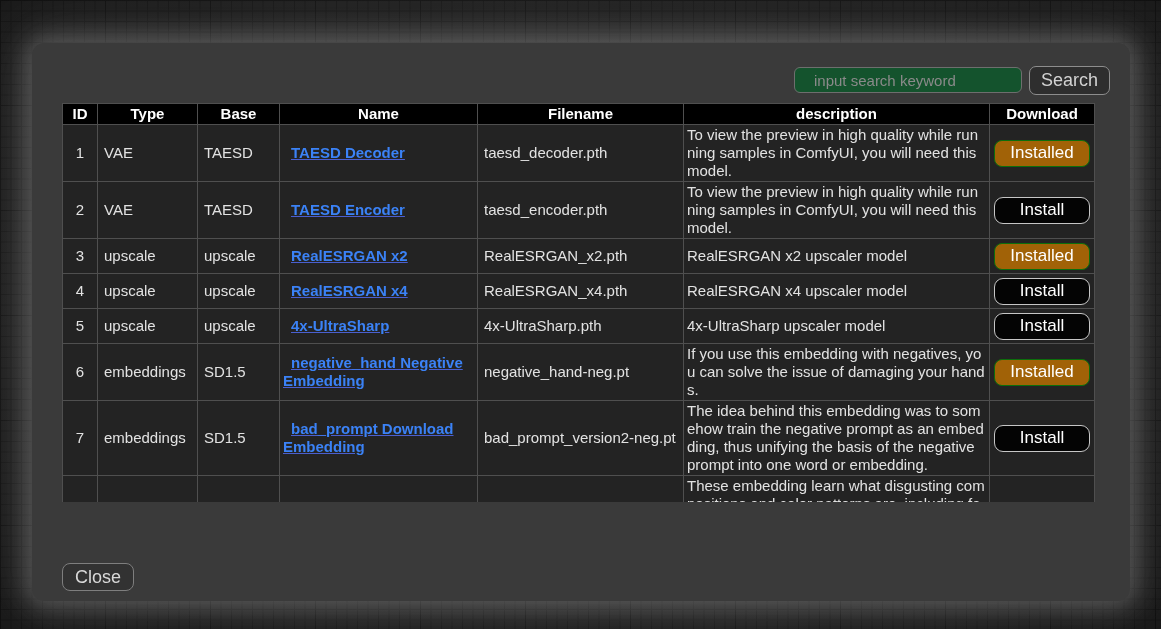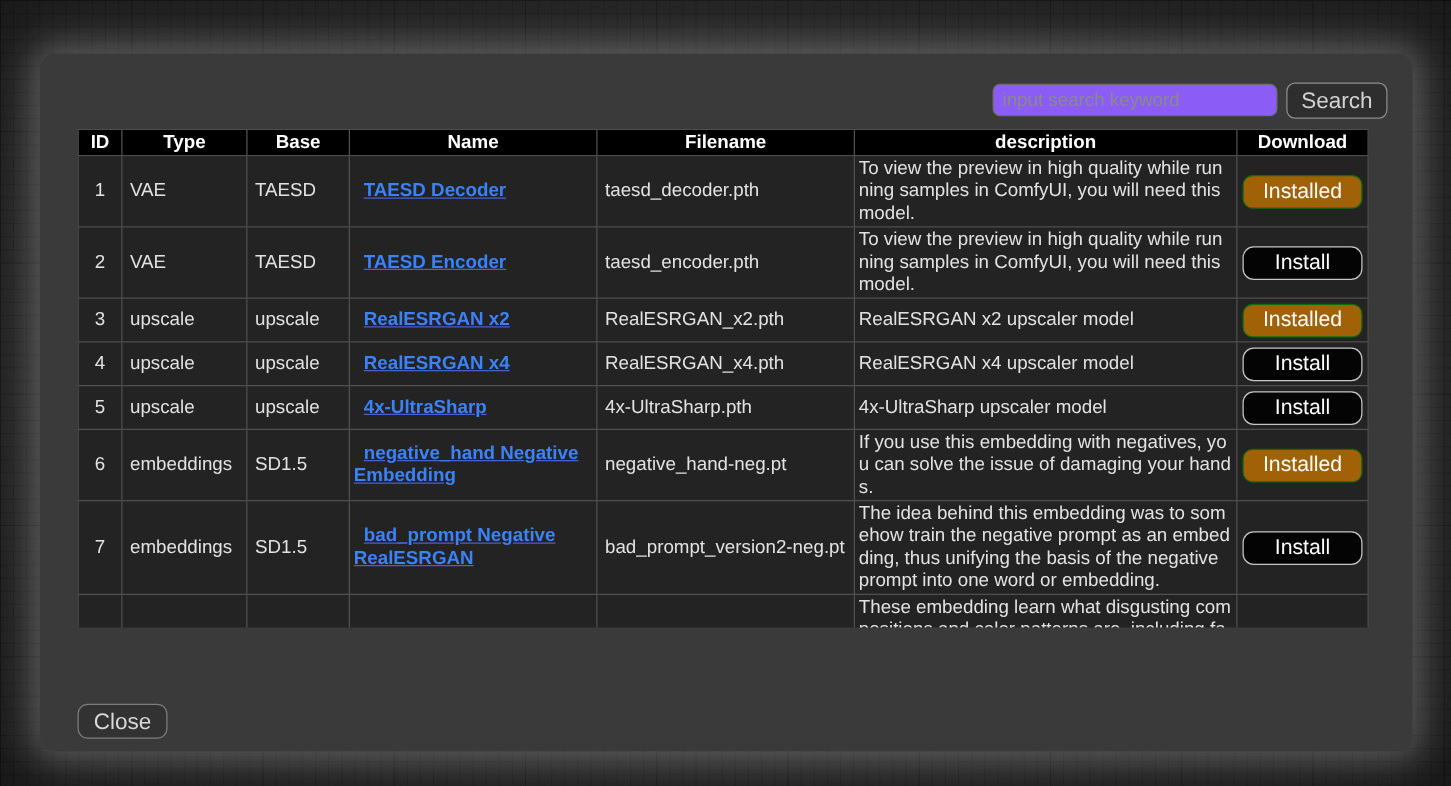--- a/index.html
+++ b/index.html
@@ -28,22 +28,22 @@
   .filter-select{
     width:100%;height:100%;background:#0d0d0d;color:#fff;border:1px solid #2c2c2c;
     border-radius:13px;padding:0 30px 0 13px;font-size:15px;
     appearance:none;-webkit-appearance:none;-moz-appearance:none;outline:none;
   }
   .select-chevron{position:absolute;right:10px;top:6px;width:14px;height:14px;pointer-events:none;color:#fff;}
 
   
   .search-input{
     position:absolute;left:762px;top:24px;width:228px;height:26px;
-    background:#8b5cf6;border:1px solid #6e6e6e;border-radius:6px;
-    color:#ddd;font-size:15px;padding:0 7px;outline:none;
+    background:#14532d;border:1px solid #6e6e6e;border-radius:6px;
+    color:#ddd;font-size:15px;padding:0 19px;outline:none;
   }
   .search-input::placeholder{color:#8a8a8a;}
   .search-btn{
     position:absolute;left:997px;top:23px;height:29px;padding:0 11px;
     background:#2e2e2e;border:1px solid #8d8d8d;border-radius:7px;
     color:#d2d2d2;font-size:18px;cursor:pointer;
   }
 
   
   .table-wrap{position:absolute;left:30px;top:60px;width:1148px;height:399px;overflow:hidden;}
@@ -164,21 +164,21 @@
               <td class="cell-base">SD1.5</td>
               <td class="cell-name"><a href="#">negative_hand Negative Embedding</a></td>
               <td class="cell-filename">negative_hand-neg.pt</td>
               <td class="cell-desc">If you use this embedding with negatives, you can solve the issue of damaging your hands.</td>
               <td class="cell-download"><button class="btn-badge installed">Installed</button></td>
             </tr>
             <tr>
               <td class="cell-id">7</td>
               <td class="cell-type">embeddings</td>
               <td class="cell-base">SD1.5</td>
-              <td class="cell-name"><a href="#">bad_prompt Negative RealESRGAN</a></td>
+              <td class="cell-name"><a href="#">bad_prompt Download Embedding</a></td>
               <td class="cell-filename">bad_prompt_version2-neg.pt</td>
               <td class="cell-desc">The idea behind this embedding was to somehow train the negative prompt as an embedding, thus unifying the basis of the negative prompt into one word or embedding.</td>
               <td class="cell-download"><button class="btn-badge">Install</button></td>
             </tr>
             <tr>
               <td class="cell-id"></td>
               <td class="cell-type"></td>
               <td class="cell-base"></td>
               <td class="cell-name"></td>
               <td class="cell-filename"></td>

